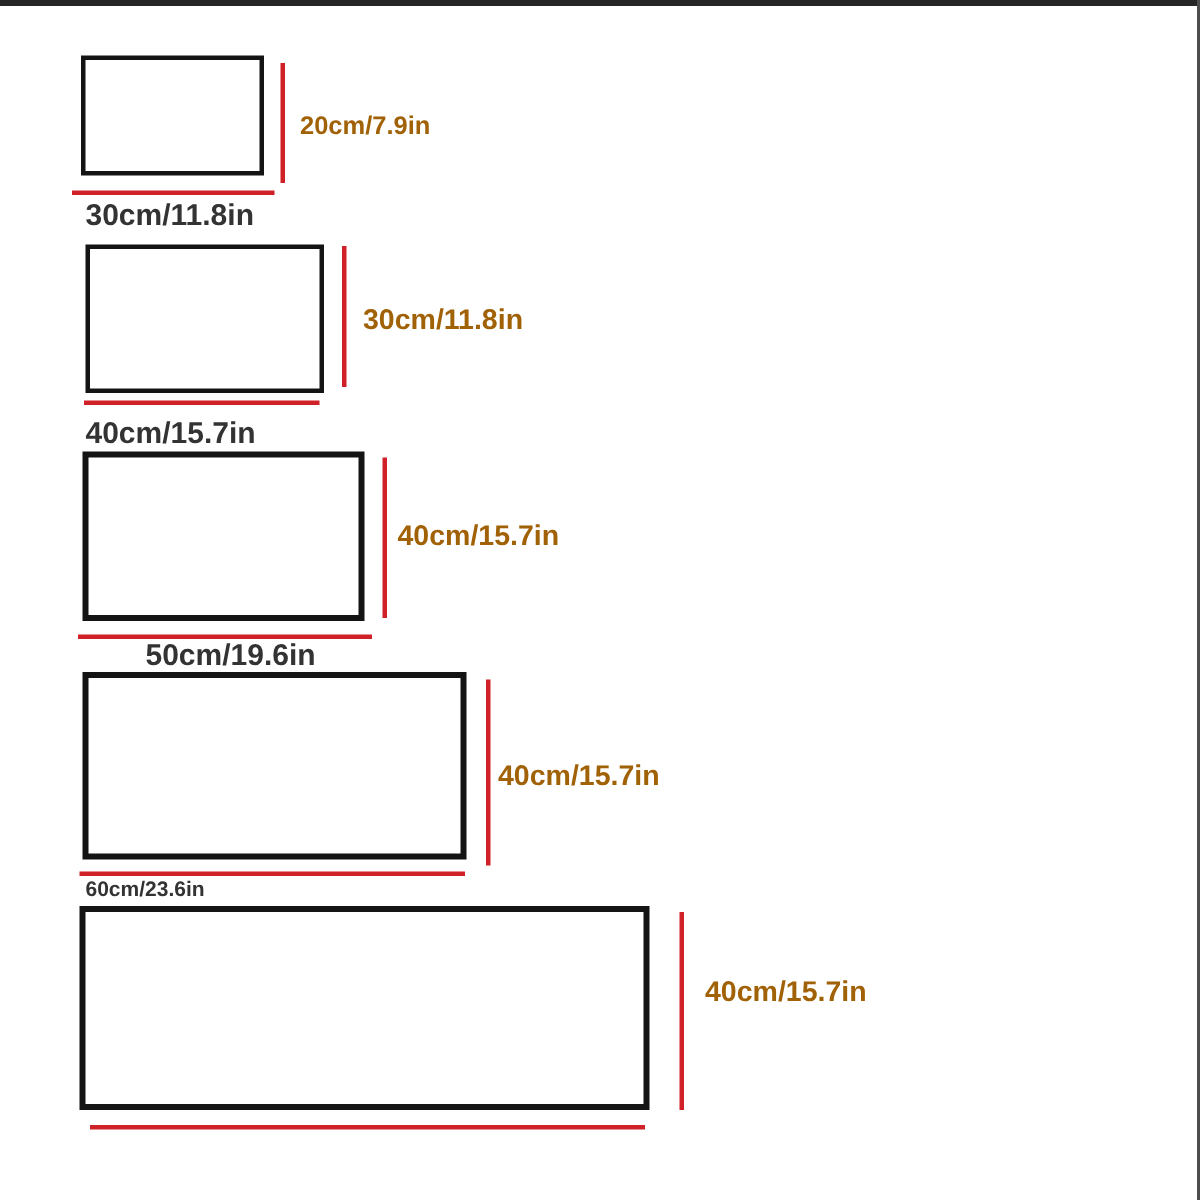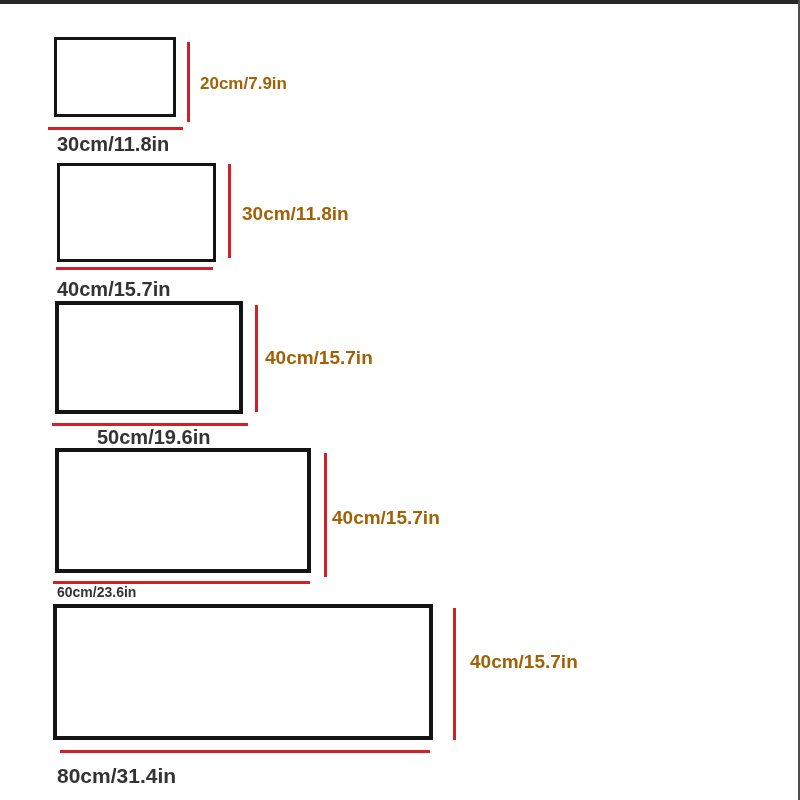--- a/index.html
+++ b/index.html
@@ -81,14 +81,13 @@
   <div class="rect r4"></div>
   <div class="vline v4"></div>
   <div class="hline h4"></div>
   <span class="hlabel hl4">40cm/15.7in</span>
   <span class="wlabel wl4">60cm/23.6in</span>
 
   <div class="rect r5"></div>
   <div class="vline v5"></div>
   <div class="hline h5"></div>
   <span class="hlabel hl5">40cm/15.7in</span>
-  <span class="wlabel wl5">80cm/31.4in</span>
 </div>
 
 </body></html>

